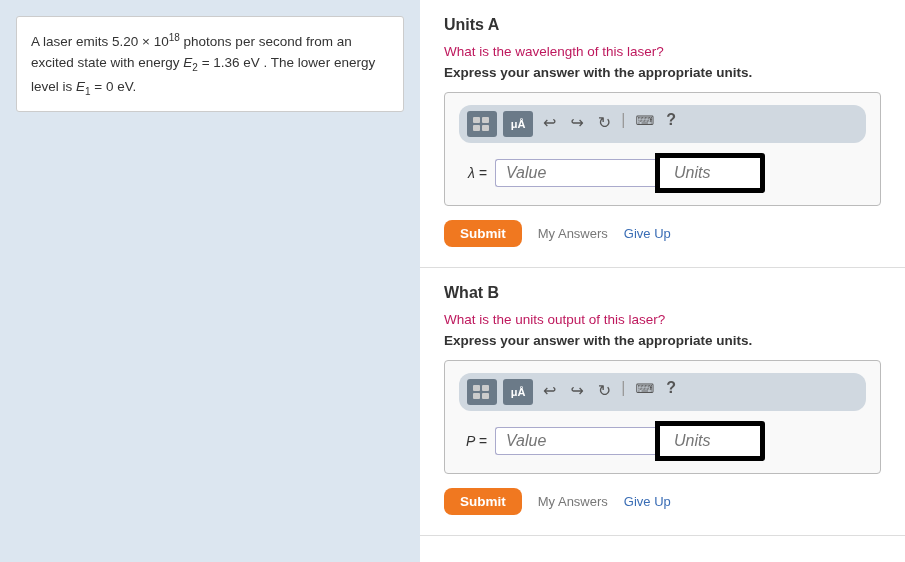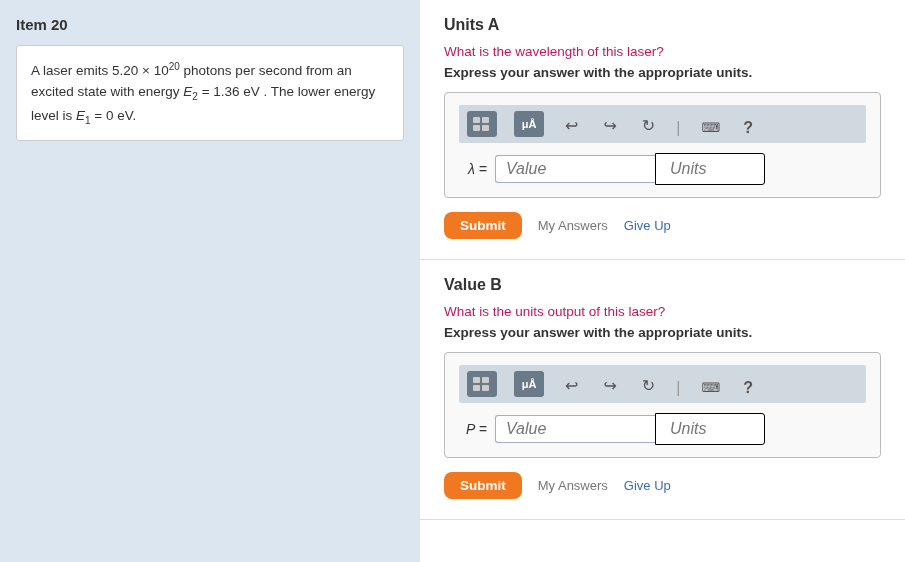--- a/index.html
+++ b/index.html
@@ -75,26 +75,26 @@
       border: 1px solid #bbb;
       border-radius: 4px;
       padding: 12px 14px;
       background: #f9f9f9;
       margin-bottom: 14px;
     }
 
     
     .toolbar {
       display: flex;
-      align-items: flex-end;
-      gap: 17px;
+      align-items: flex-start;
+      gap: 6px;
       margin-bottom: 10px;
       background: #d0d8e0;
       padding: 6px 8px;
-      border-radius: 2px;
+      border-radius: 12px;
     }
 
     .toolbar-btn {
       background: #6b7a88;
       border: none;
       border-radius: 3px;
       cursor: pointer;
       display: flex;
       align-items: center;
       justify-content: center;
@@ -159,21 +159,21 @@
       font-size: 16px;
       font-style: italic;
       color: #aaa;
       width: 160px;
       background: #fff;
       border-radius: 3px 0 0 3px;
       outline: none;
     }
 
     .units-input {
-      border: 1px solid #000000;
+      border: 5px solid #000000;
       padding: 6px 14px;
       font-size: 16px;
       font-style: italic;
       color: #aaa;
       width: 110px;
       background: #fff;
       border-radius: 0 3px 3px 0;
       outline: none;
     }
 
@@ -207,24 +207,23 @@
       color: #3a6db5;
       font-size: 13px;
       cursor: pointer;
       text-decoration: none;
     }
   </style>
 </head>
 <body>
 
 <div class="left-panel">
-  <div class="item-title">Item 20</div>
   <div class="problem-box">
     <span>
-      A laser emits 5.20 × 10<sup>20</sup> photons per second from an excited state with energy <i>E</i><sub>2</sub> = 1.36  eV . The lower energy level is <i>E</i><sub>1</sub> = 0 eV.
+      A laser emits 5.20 × 10<sup>18</sup> photons per second from an excited state with energy <i>E</i><sub>2</sub> = 1.36  eV . The lower energy level is <i>E</i><sub>1</sub> = 0 eV.
     </span>
   </div>
 </div>
 
 <div class="right-panel">
 
   <div class="part-section">
     <div class="part-title">Units A</div>
     <div class="part-question">What is the wavelength of this laser?</div>
     <div class="express-label">Express your answer with the appropriate units.</div>
@@ -265,21 +264,21 @@
     </div>
 
     <div class="submit-row">
       <button class="submit-btn">Submit</button>
       <a class="my-answers-link">My Answers</a>
       <a class="give-up-link">Give Up</a>
     </div>
   </div>
 
   <div class="part-section">
-    <div class="part-title">Value B</div>
+    <div class="part-title">What B</div>
     <div class="part-question">What is the units output of this laser?</div>
     <div class="express-label">Express your answer with the appropriate units.</div>
 
     <div class="answer-container">
 
       <div class="toolbar">
         <button class="toolbar-btn">
           <svg width="18" height="14" viewBox="0 0 18 14">
             <rect x="0" y="0" width="7" height="6" fill="#ccc" rx="1"></rect>
             <rect x="9" y="0" width="7" height="6" fill="#ccc" rx="1"></rect>

